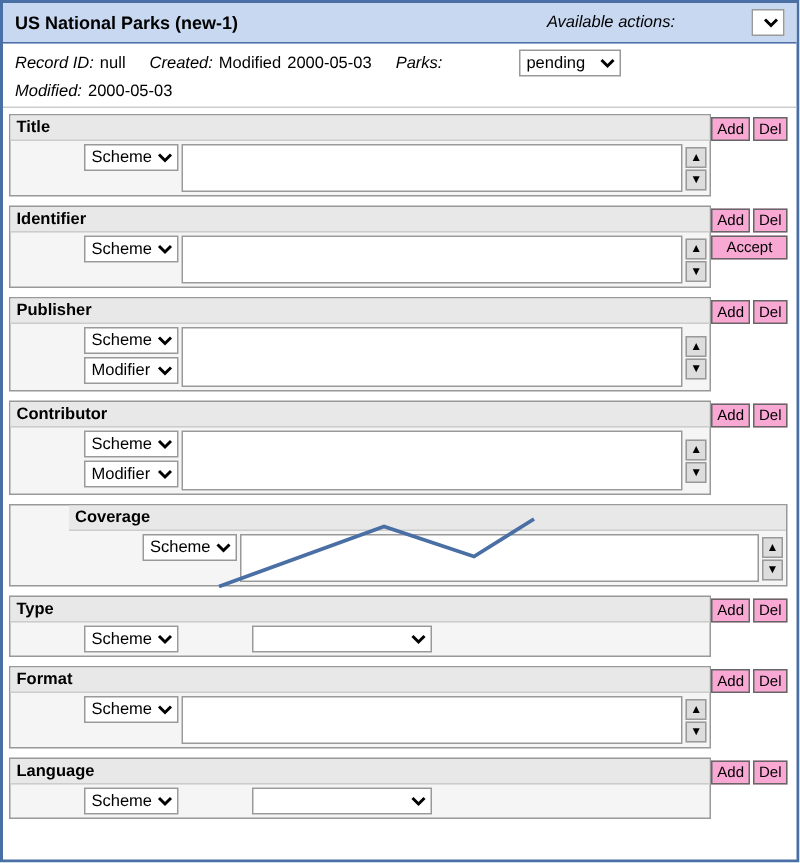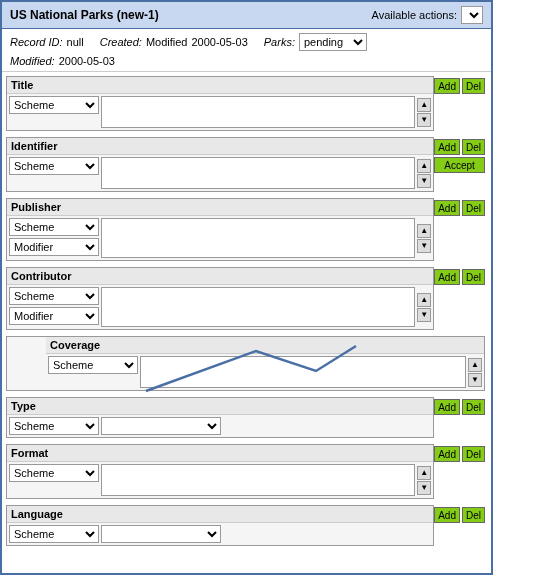--- a/index.html
+++ b/index.html
@@ -1,19 +1,19 @@
 <!DOCTYPE html>
 <html><head>
   <meta charset="utf-8">
   <style>
     * { box-sizing: border-box; margin: 0; padding: 0; }
     body { font-family: Arial, sans-serif; font-size: 11px; background: #fff; }
 
     .window {
-      width: 493px;
+      width: 533px;
       min-height: 575px;
       border: 2px solid #4a6fa5;
       background: #fff;
       position: relative;
     }
 
     .title-bar {
       background: #c8d8f0;
       border-bottom: 1px solid #4a6fa5;
       padding: 4px 8px;
@@ -28,27 +28,29 @@
     }
 
     .actions-area {
       display: flex;
       align-items: center;
       gap: 4px;
     }
 
     .actions-label {
       font-size: 11px;
+      font-style: italic;
     }
 
     select {
       font-size: 11px;
       height: 18px;
       border: 1px solid #999;
       background: #fff;
+      margin-left: 47px;
     }
 
     .meta-bar {
       padding: 4px 8px;
       border-bottom: 1px solid #ccc;
       display: flex;
       flex-wrap: wrap;
       gap: 4px 16px;
       align-items: center;
       font-size: 11px;
@@ -137,21 +139,21 @@
       display: flex;
       flex-direction: column;
       gap: 1px;
       justify-content: flex-start;
     }
 
     .btn-sm {
       font-size: 10px;
       height: 16px;
       border: 1px solid #666;
-      background: #84cc16;
+      background: #f9a8d4;
       cursor: pointer;
       padding: 0 3px;
       white-space: nowrap;
     }
 
     .btn-row {
       display: flex;
       gap: 2px;
     }
 

